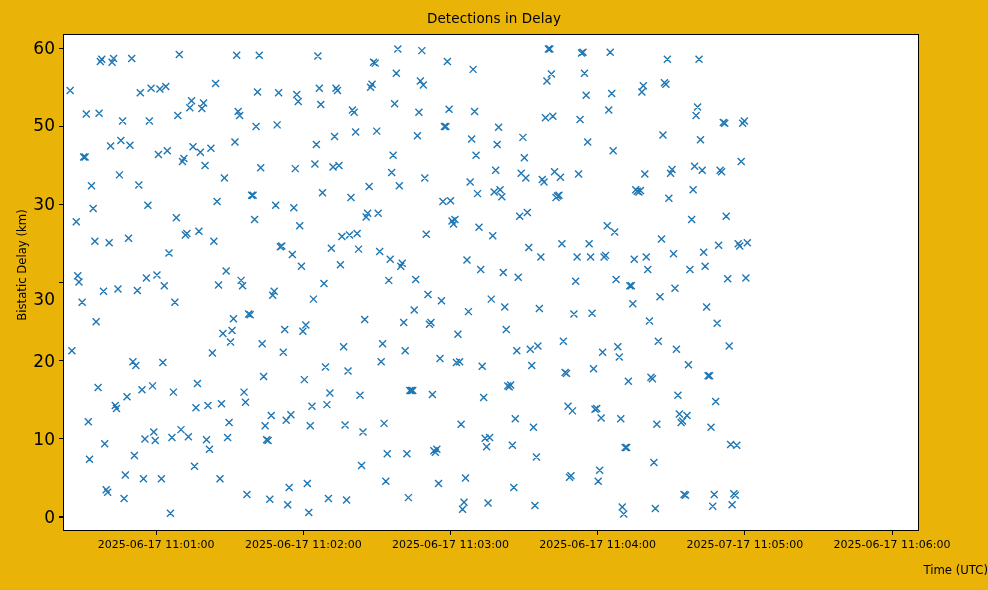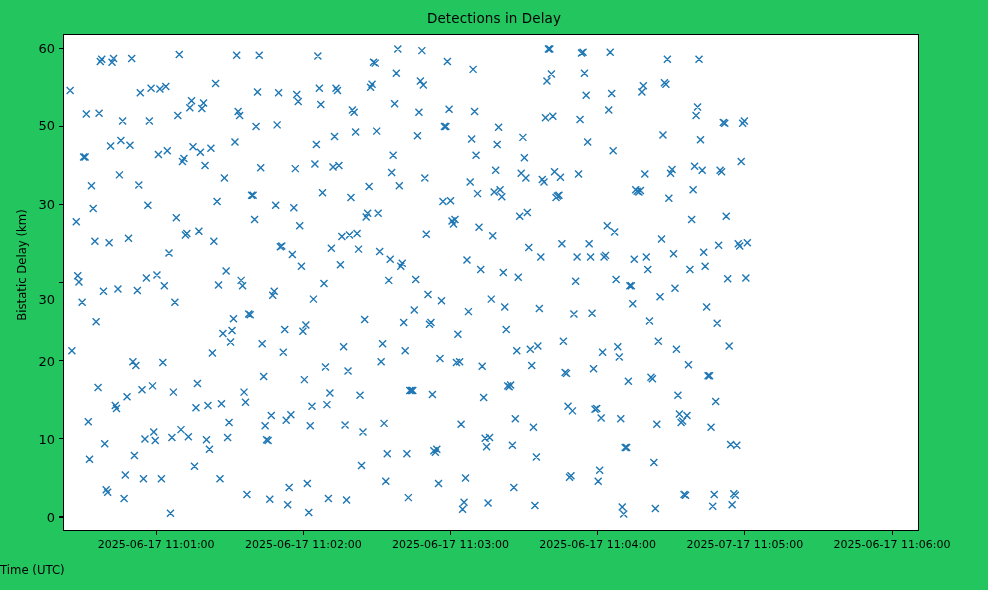--- a/index.html
+++ b/index.html
@@ -12,21 +12,21 @@
     width: 988px;
     height: 590px;
     font-family: "DejaVu Sans", sans-serif;
     color: #000000;
     overflow: hidden;
   }
   #figure {
     position: relative;
     width: 988px;
     height: 590px;
-    background: #22c55e;
+    background: #eab308;
   }
   #chart-title {
     position: absolute;
     left: 0;
     top: 10px;
     width: 988px;
     text-align: center;
     font-size: 13.5px;
     color: #000000;
     letter-spacing: 0.1px;
@@ -49,21 +49,21 @@
     top: 0;
     width: 856px;
     height: 497px;
     display: block;
   }
   .tick-label-y {
     position: absolute;
     right: 0;
     width: 54px;
     text-align: right;
-    font-size: 13px;
+    font-size: 17px;
     color: #000000;
     transform: translateY(-50%);
     padding-right: 0px;
   }
   #y-tick-labels {
     position: absolute;
     left: 0px;
     top: 34px;
     width: 55px;
     height: 497px;
@@ -109,21 +109,21 @@
     font-size: 11px;
     color: #000000;
     white-space: nowrap;
     transform: translateX(-50%);
   }
   #x-axis-label {
     position: absolute;
     left: 0;
     top: 563px;
     width: 988px;
-    text-align: left;
+    text-align: right;
     font-size: 11.7px;
     color: #000000;
   }
   #y-axis-label {
     position: absolute;
     left: -108px;
     top: 258px;
     width: 260px;
     text-align: center;
     font-size: 11.7px;

